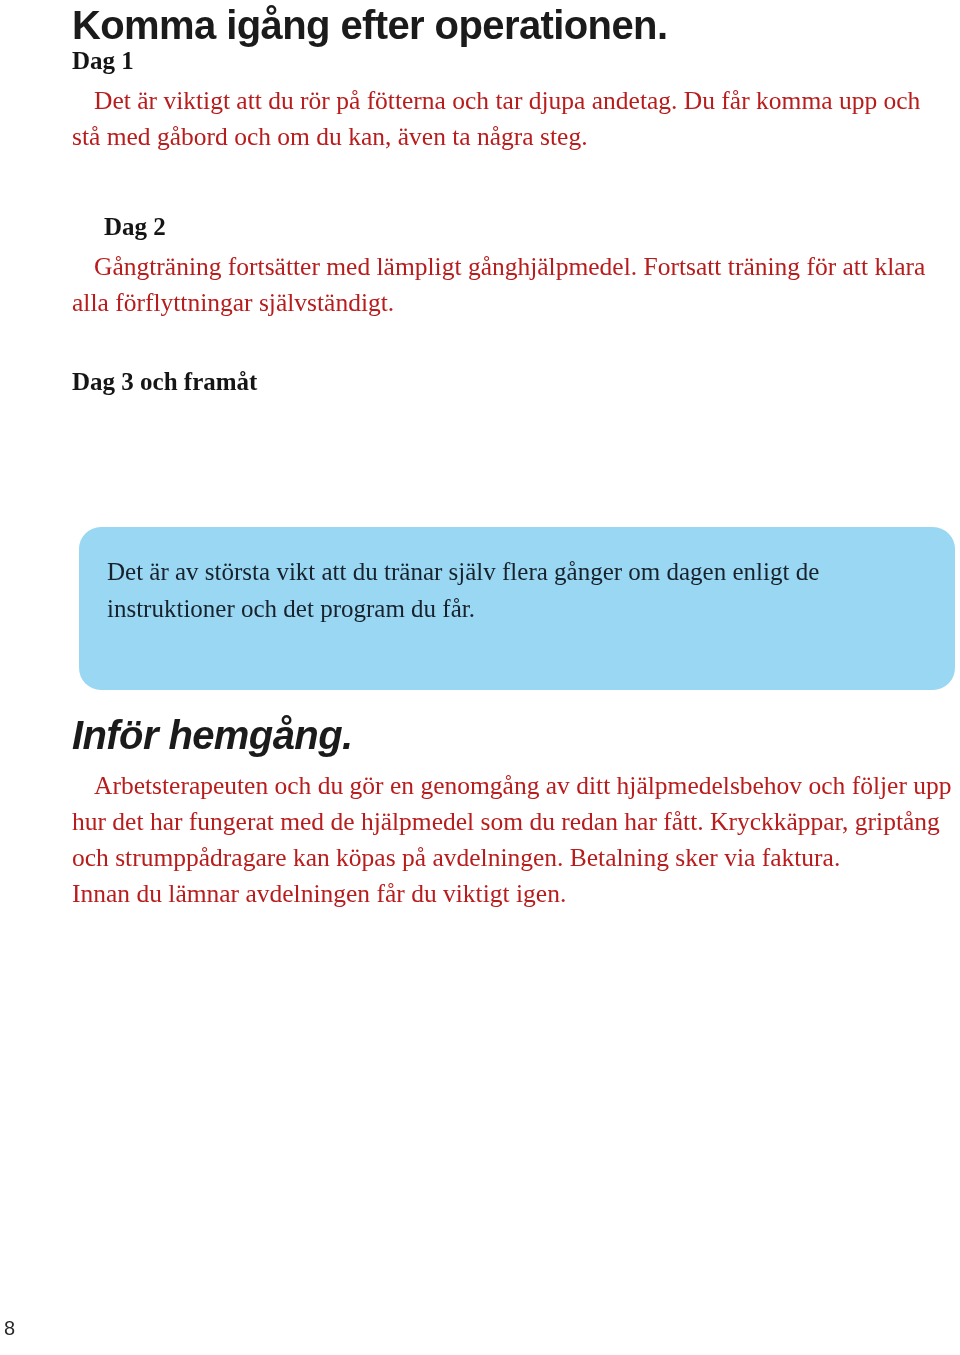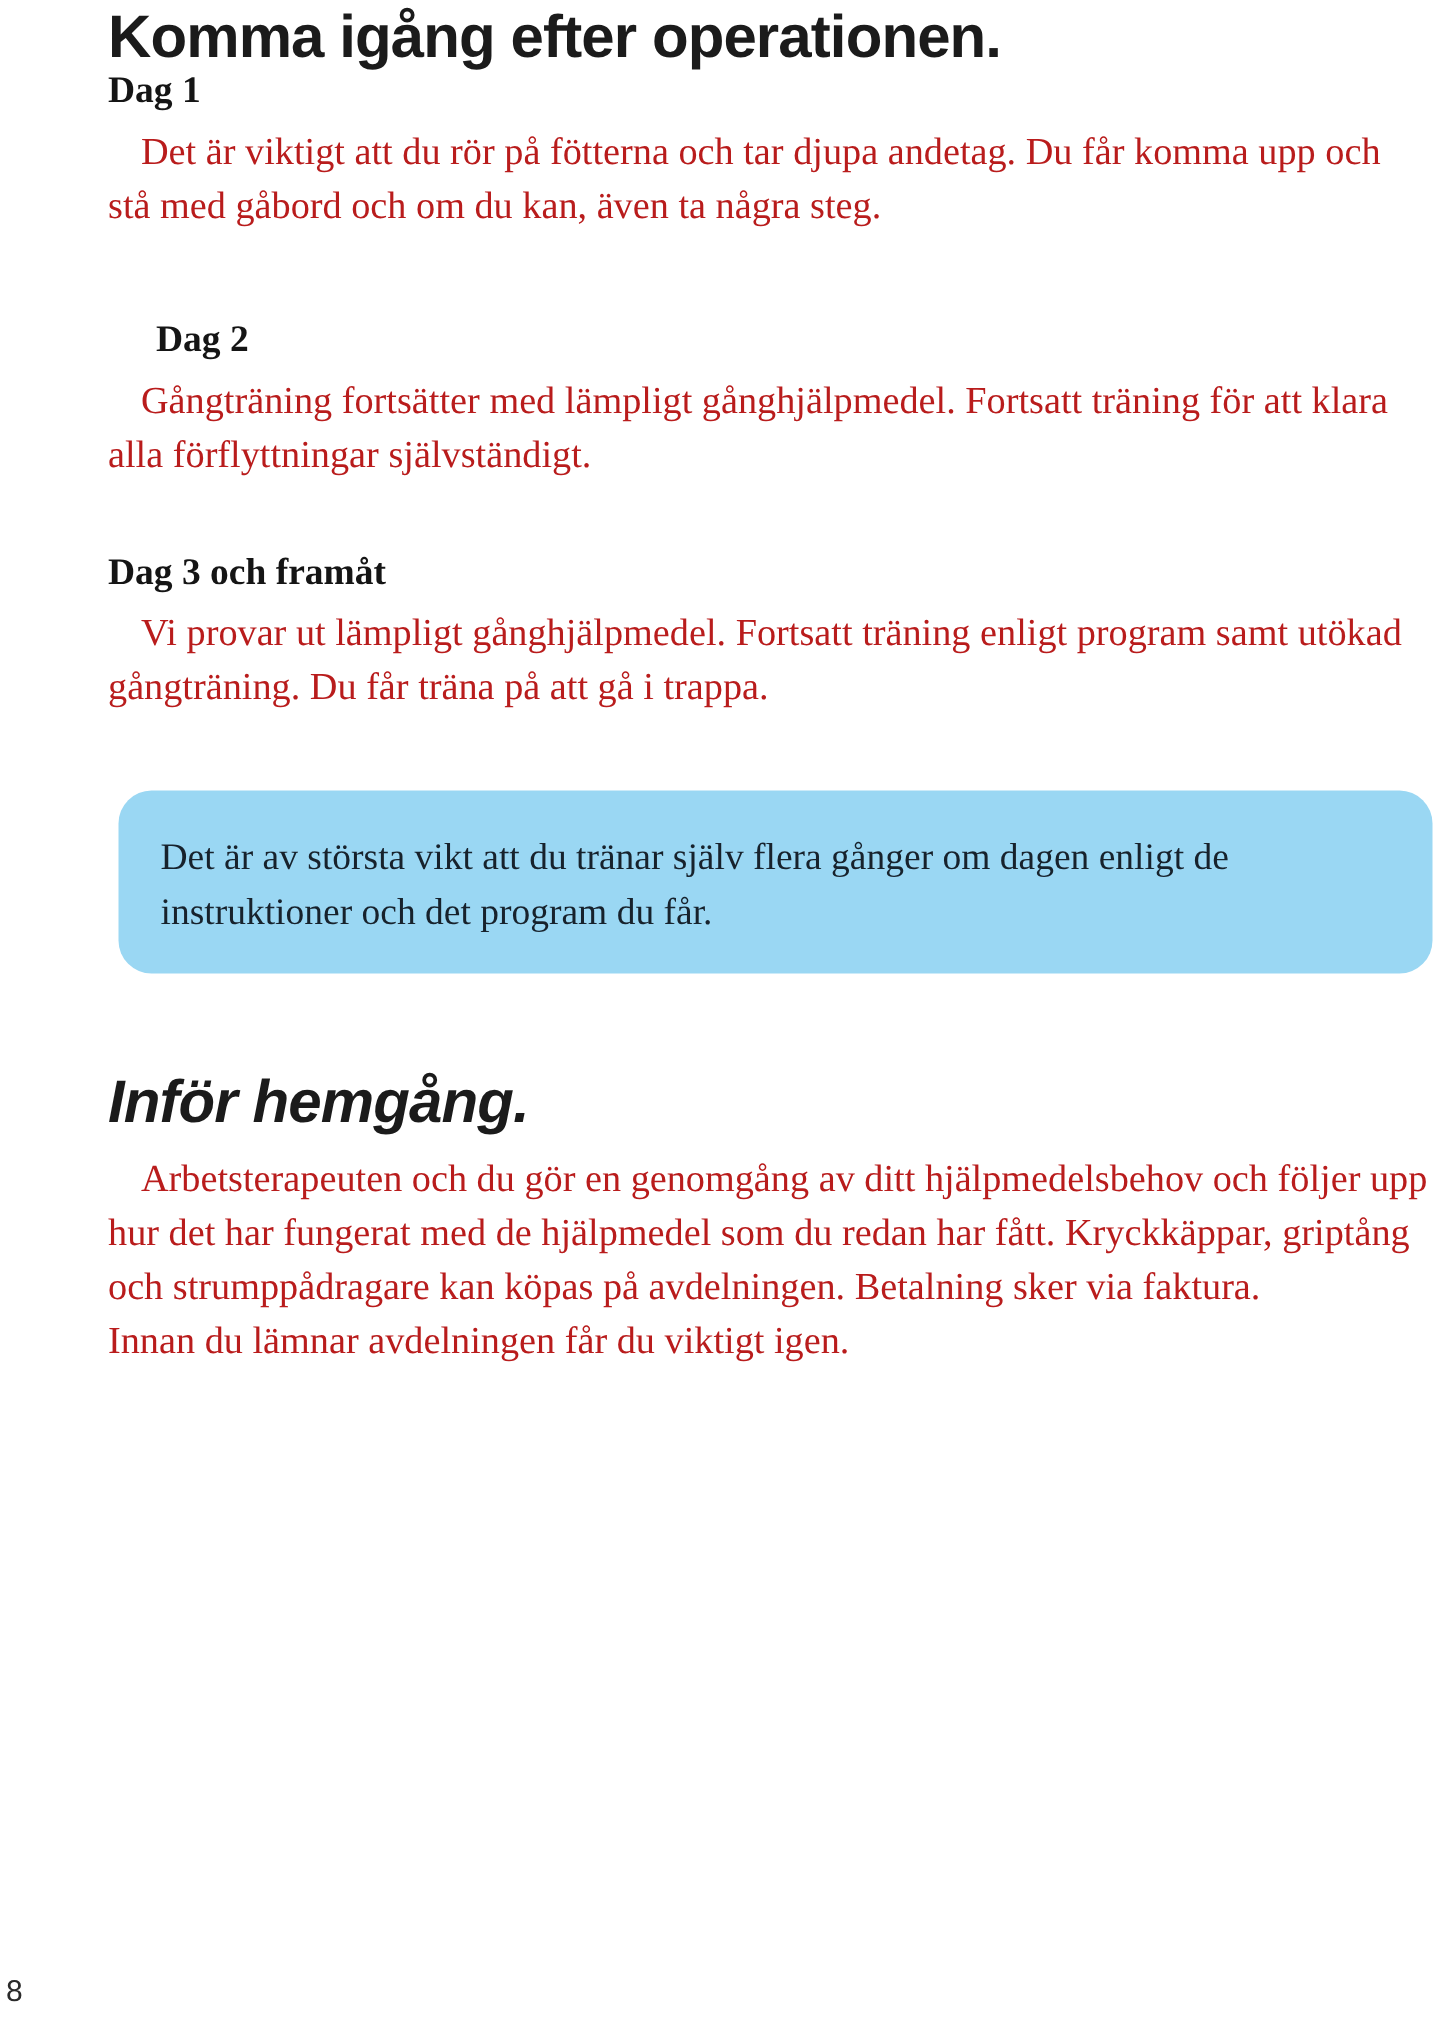--- a/index.html
+++ b/index.html
@@ -77,21 +77,21 @@
 
   #dag3-label { position: absolute; left: 72px; top: 367px; }
   #dag3-text  { position: absolute; left: 72px; top: 404px; width: 882px; }
 
   
   #callout {
     position: absolute;
     left: 79px;
     top: 527px;
     width: 876px;
-    height: 122px;
+    height: 163px;
     border-radius: 22px;
     box-sizing: border-box;
     padding: 26px 28px 18px 28px;
   }
   #callout .body-block {
     font-size: 25px;
     line-height: 37px;
     color: #17222c;
   }
 
@@ -126,21 +126,20 @@
 
   <h1 class="display-heading" id="heading-main">Komma igång efter operationen.</h1>
 
   <div class="sub-heading" id="dag1-label">Dag 1</div>
   <p class="body-block" id="dag1-text"><span class="indent"></span><span>Det är viktigt att du rör på fötterna och tar djupa andetag. Du får komma upp och stå med gåbord och om du kan, även ta några steg.</span></p>
 
   <div class="sub-heading" id="dag2-label">Dag 2</div>
   <p class="body-block" id="dag2-text"><span class="indent"></span><span>Gångträning fortsätter med lämpligt gånghjälpmedel. Fortsatt träning för att klara alla förflyttningar självständigt.</span></p>
 
   <div class="sub-heading" id="dag3-label">Dag 3 och framåt</div>
-  <p class="body-block" id="dag3-text"><span class="indent"></span><span>Vi provar ut lämpligt gånghjälpmedel. Fortsatt träning enligt program samt utökad gångträning. Du får träna på att gå i trappa.</span></p>
 
   <div id="callout" style="background: rgb(154, 215, 243);">
     <p class="body-block">Det är av största vikt att du tränar själv flera gånger om dagen enligt de instruktioner och det program du får.</p>
   </div>
 
   <h2 class="display-heading" id="heading-second">Inför hemgång.</h2>
 
   <div id="closing-text">
     <p class="body-block"><span class="indent"></span><span>Arbetsterapeuten och du gör en genomgång av ditt hjälpmedelsbehov och följer upp hur det har fungerat med de hjälpmedel som du redan har fått. Kryckkäppar, griptång och strumppådragare kan köpas på avdelningen. Betalning sker via faktura.</span></p>
     <p class="body-block">Innan du lämnar avdelningen får du viktigt igen.</p>

